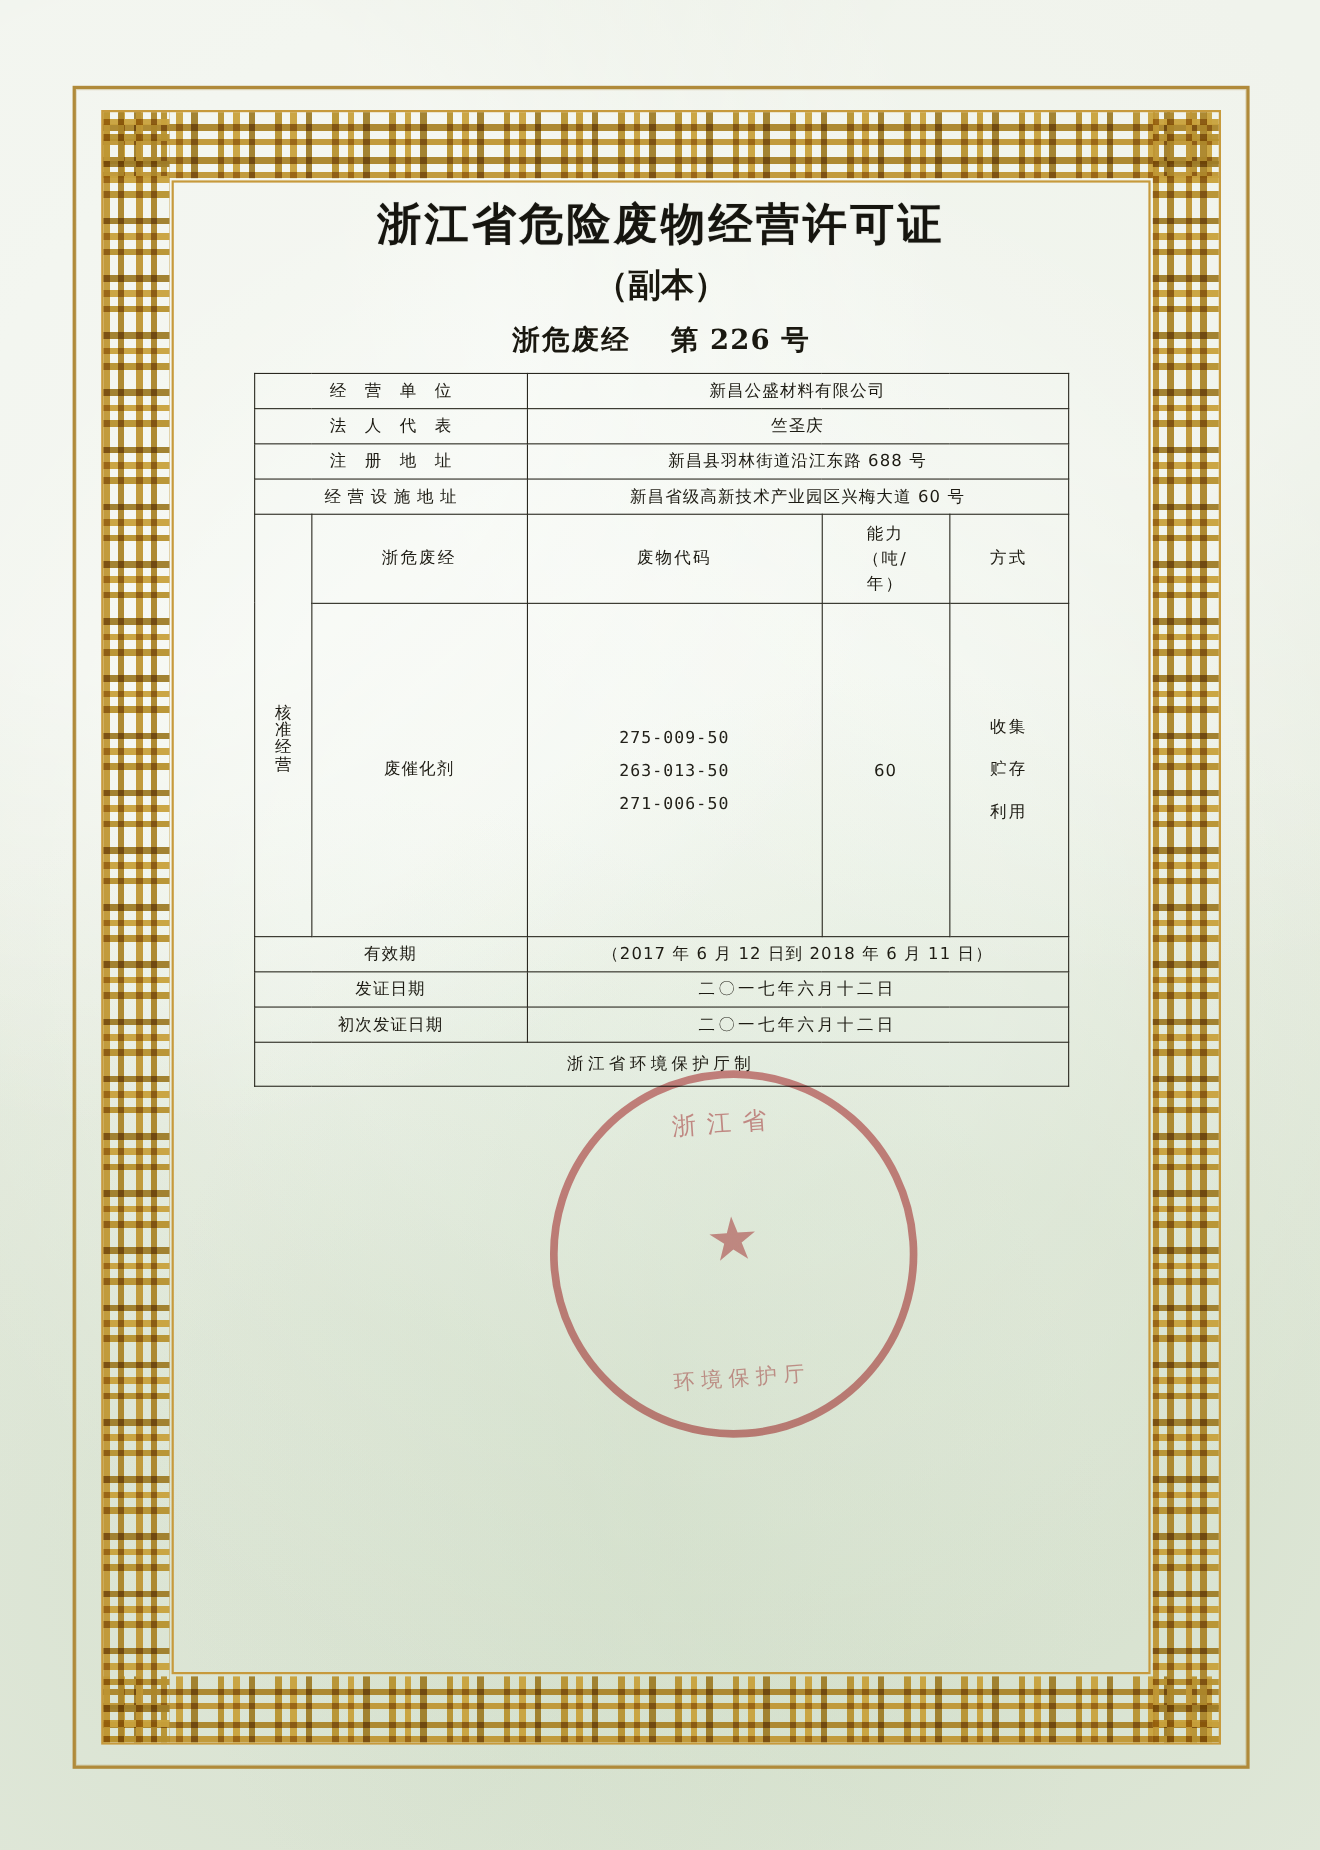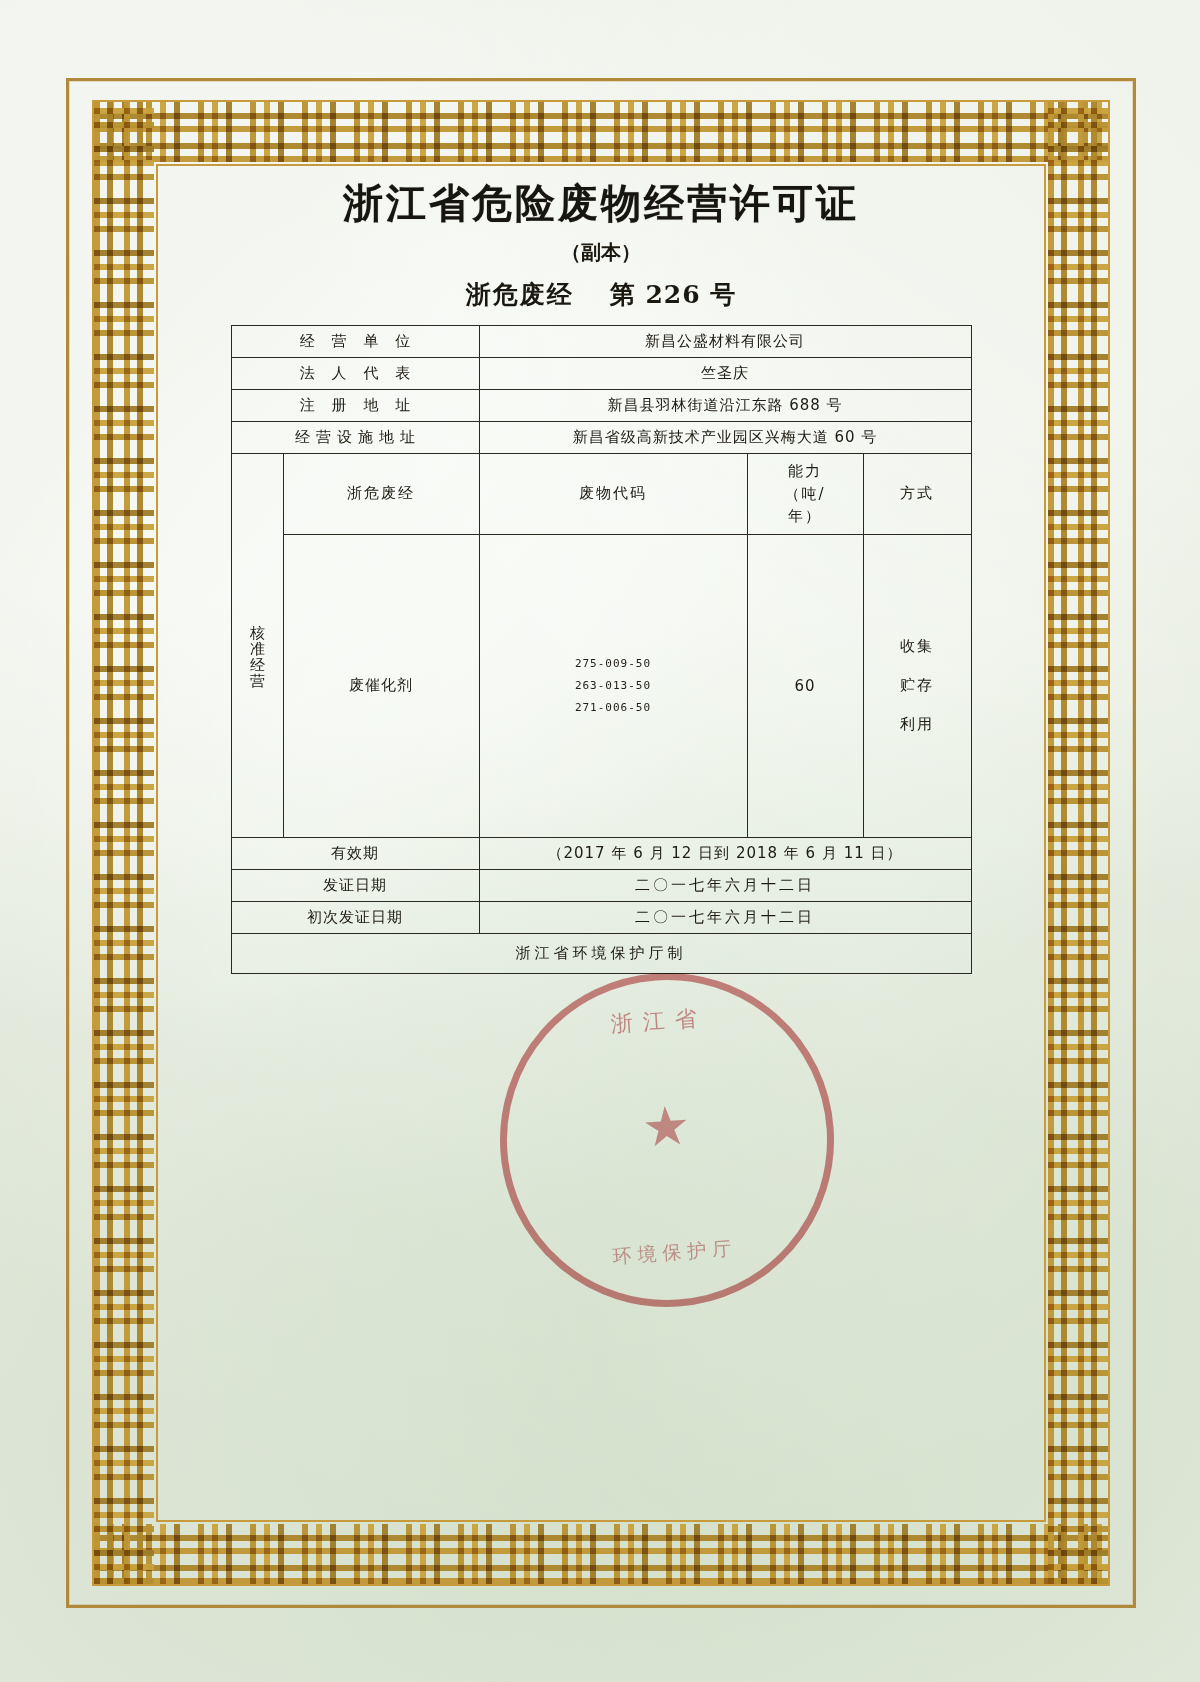--- a/index.html
+++ b/index.html
@@ -113,21 +113,21 @@
     font-weight: bold;
     font-size: 40px;
     letter-spacing: 3px;
     color: #16150f;
     text-shadow: 0 0 1px rgba(0,0,0,.35);
   }
   #doc-subtitle {
     margin-top: 8px;
     font-family: "DejaVu Serif", "Liberation Serif", serif;
     font-weight: bold;
-    font-size: 20px;
+    font-size: 30px;
     color: #1a180f;
   }
   #serial-row {
     margin-top: 12px;
     display: flex;
     justify-content: center;
     align-items: baseline;
     gap: 36px;
     font-family: "DejaVu Serif", "Liberation Serif", serif;
     font-weight: bold;
@@ -176,21 +176,21 @@
     line-height: 1;
   }
   .head-cell {
     font-size: 16px;
     letter-spacing: 2px;
     font-family: "DejaVu Serif", "Liberation Serif", serif;
   }
   .capacity-head div { line-height: 1.5; }
   .code-list div {
     font-family: "DejaVu Sans Mono", "Liberation Mono", monospace;
-    font-size: 11px;
+    font-size: 15px;
     letter-spacing: 1px;
     line-height: 2.0;
     color: #23211a;
   }
   .method-stack div {
     line-height: 2.6;
     font-size: 15px;
     letter-spacing: 2px;
     font-family: "DejaVu Serif", "Liberation Serif", serif;
   }

